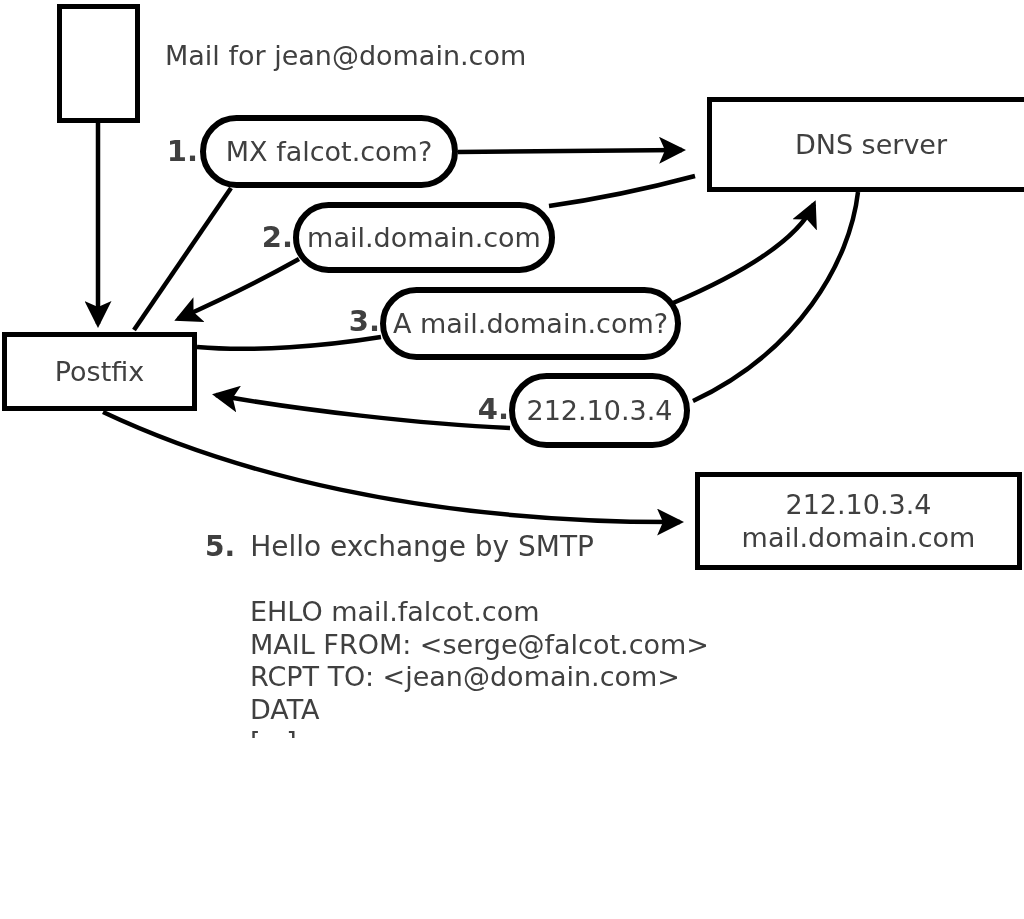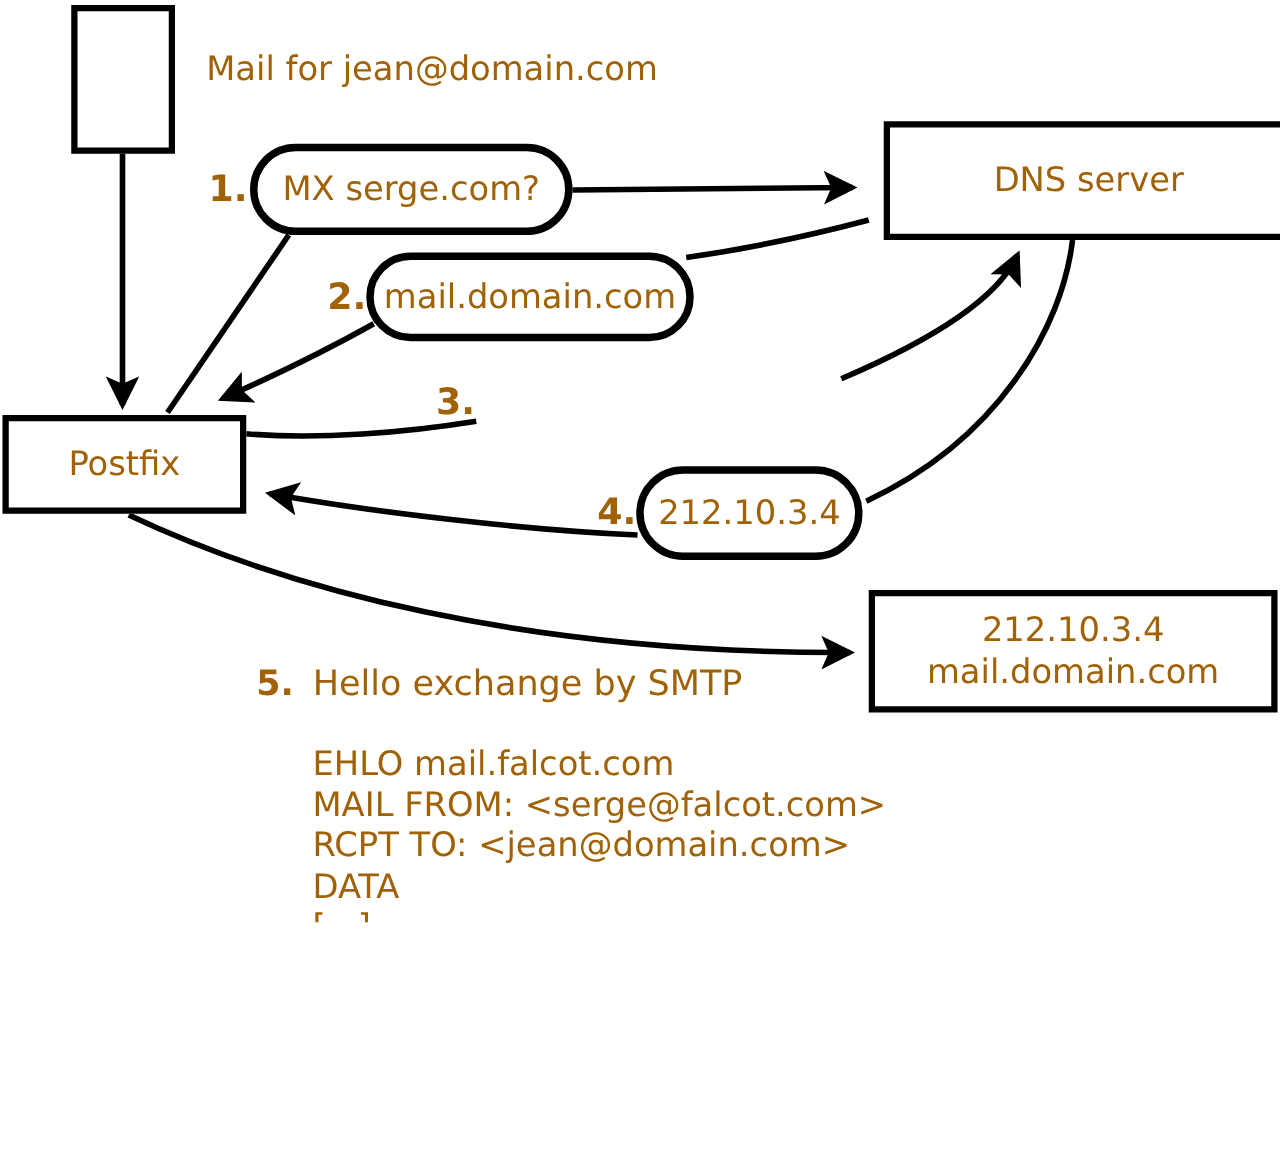--- a/index.html
+++ b/index.html
@@ -6,21 +6,21 @@
     margin: 0;
     padding: 0;
     background: #ffffff;
   }
   .canvas {
     position: relative;
     width: 1024px;
     height: 738px;
     background: #ffffff;
     font-family: "DejaVu Sans", sans-serif;
-    color: #a16207;
+    color: #404040;
     overflow: hidden;
   }
   .arrows {
     position: absolute;
     left: 0;
     top: 0;
     z-index: 1;
   }
   .shape {
     position: absolute;
@@ -124,29 +124,32 @@
   <div class="shape dns">
     <span>DNS server</span>
   </div>
 
   <div class="shape mailserver">
     <div>212.10.3.4</div>
     <div>mail.domain.com</div>
   </div>
 
   <div class="shape pill pill1">
-    <span>MX serge.com?</span>
+    <span>MX falcot.com?</span>
   </div>
   <div class="num num1">1.</div>
 
   <div class="shape pill pill2">
     <span>mail.domain.com</span>
   </div>
   <div class="num num2">2.</div>
 
+  <div class="shape pill pill3">
+    <span>A mail.domain.com?</span>
+  </div>
   <div class="num num3">3.</div>
 
   <div class="shape pill pill4">
     <span>212.10.3.4</span>
   </div>
   <div class="num num4">4.</div>
 
   <div class="caption">
     <span class="cap-num">5.</span>
     <span>Hello exchange by SMTP</span>

